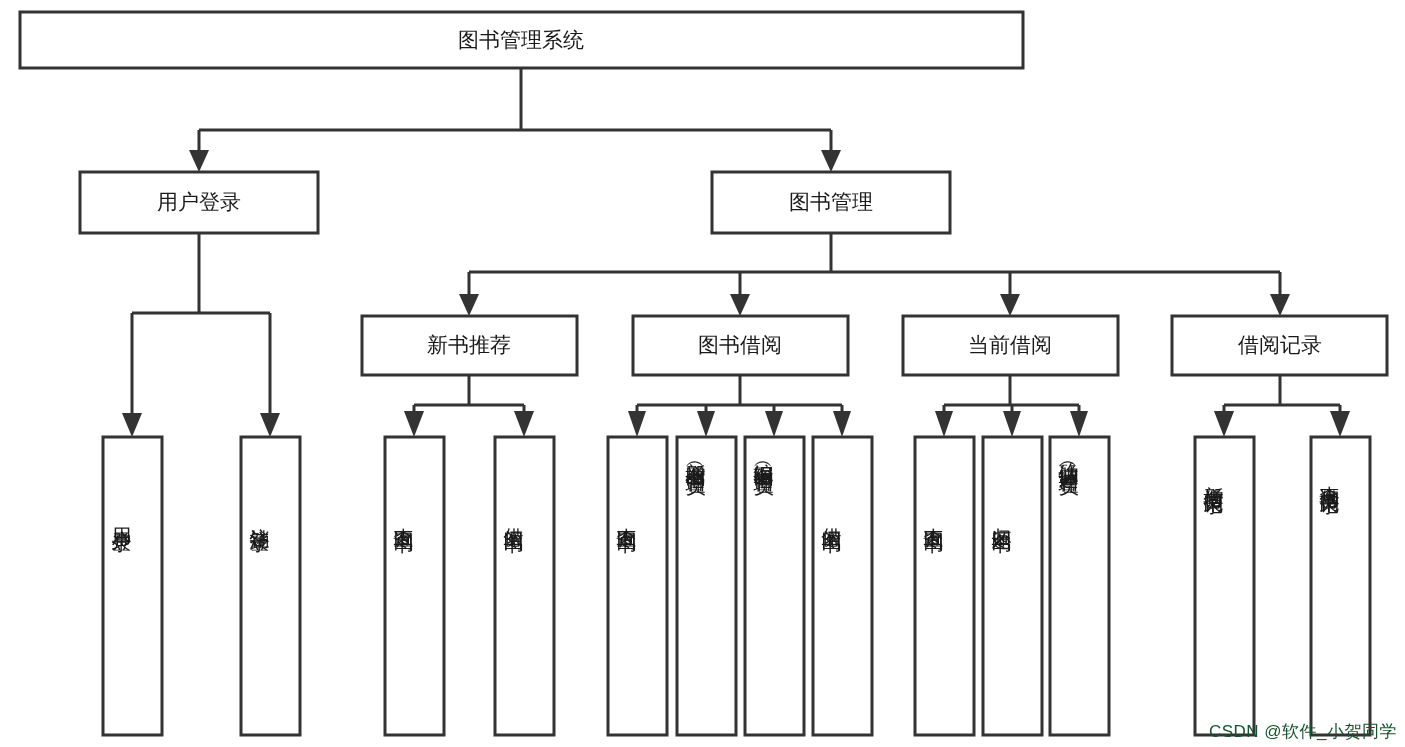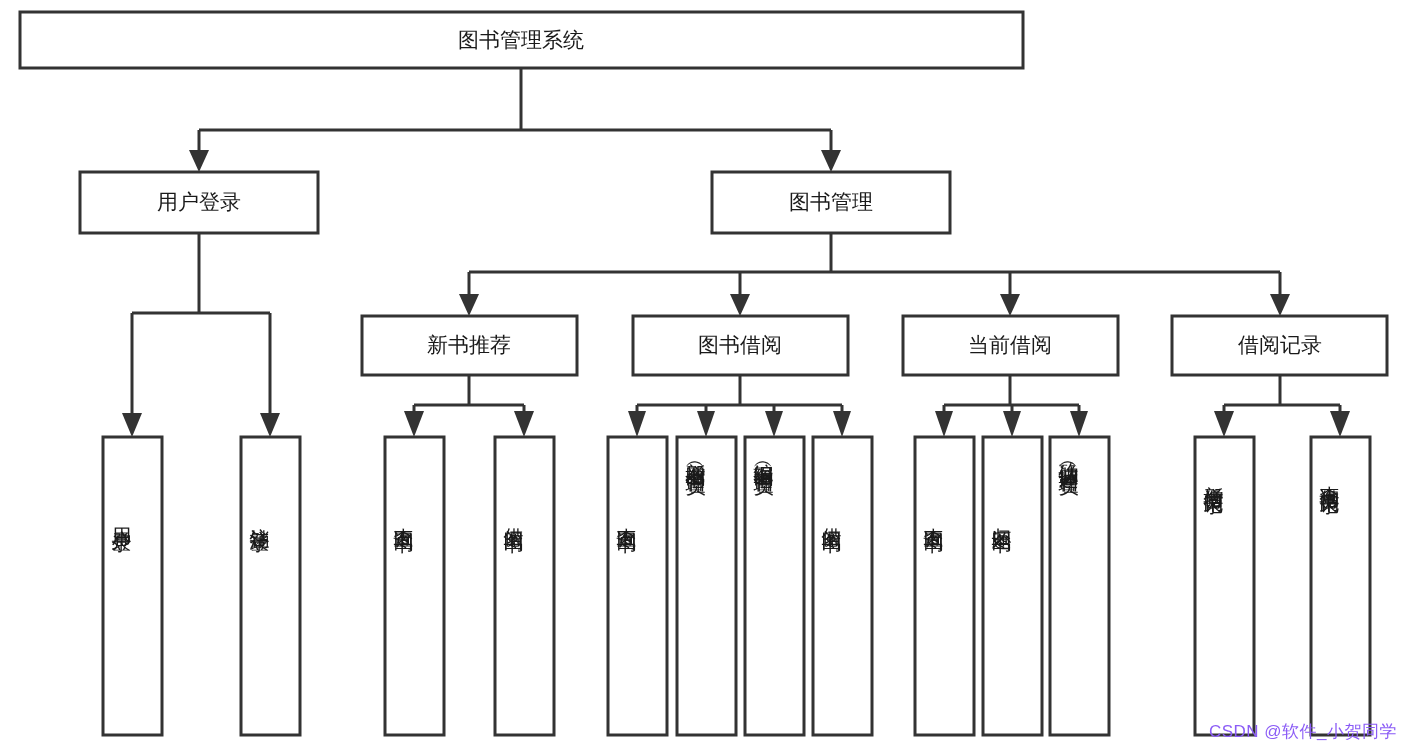--- a/index.html
+++ b/index.html
@@ -57,21 +57,21 @@
     white-space: nowrap;
     text-align: left;
     pointer-events: none;
   }
   .watermark {
     position: absolute;
     right: 8px;
     bottom: 4px;
     font-family: "Liberation Sans", "DejaVu Sans", sans-serif;
     font-size: 17px;
-    color: #8b5cf6;
+    color: #14532d;
     letter-spacing: 0.5px;
     white-space: nowrap;
     text-align: center;
   }
 </style>
 </head>
 <body>
 
 <div id="diagram-root">
 

